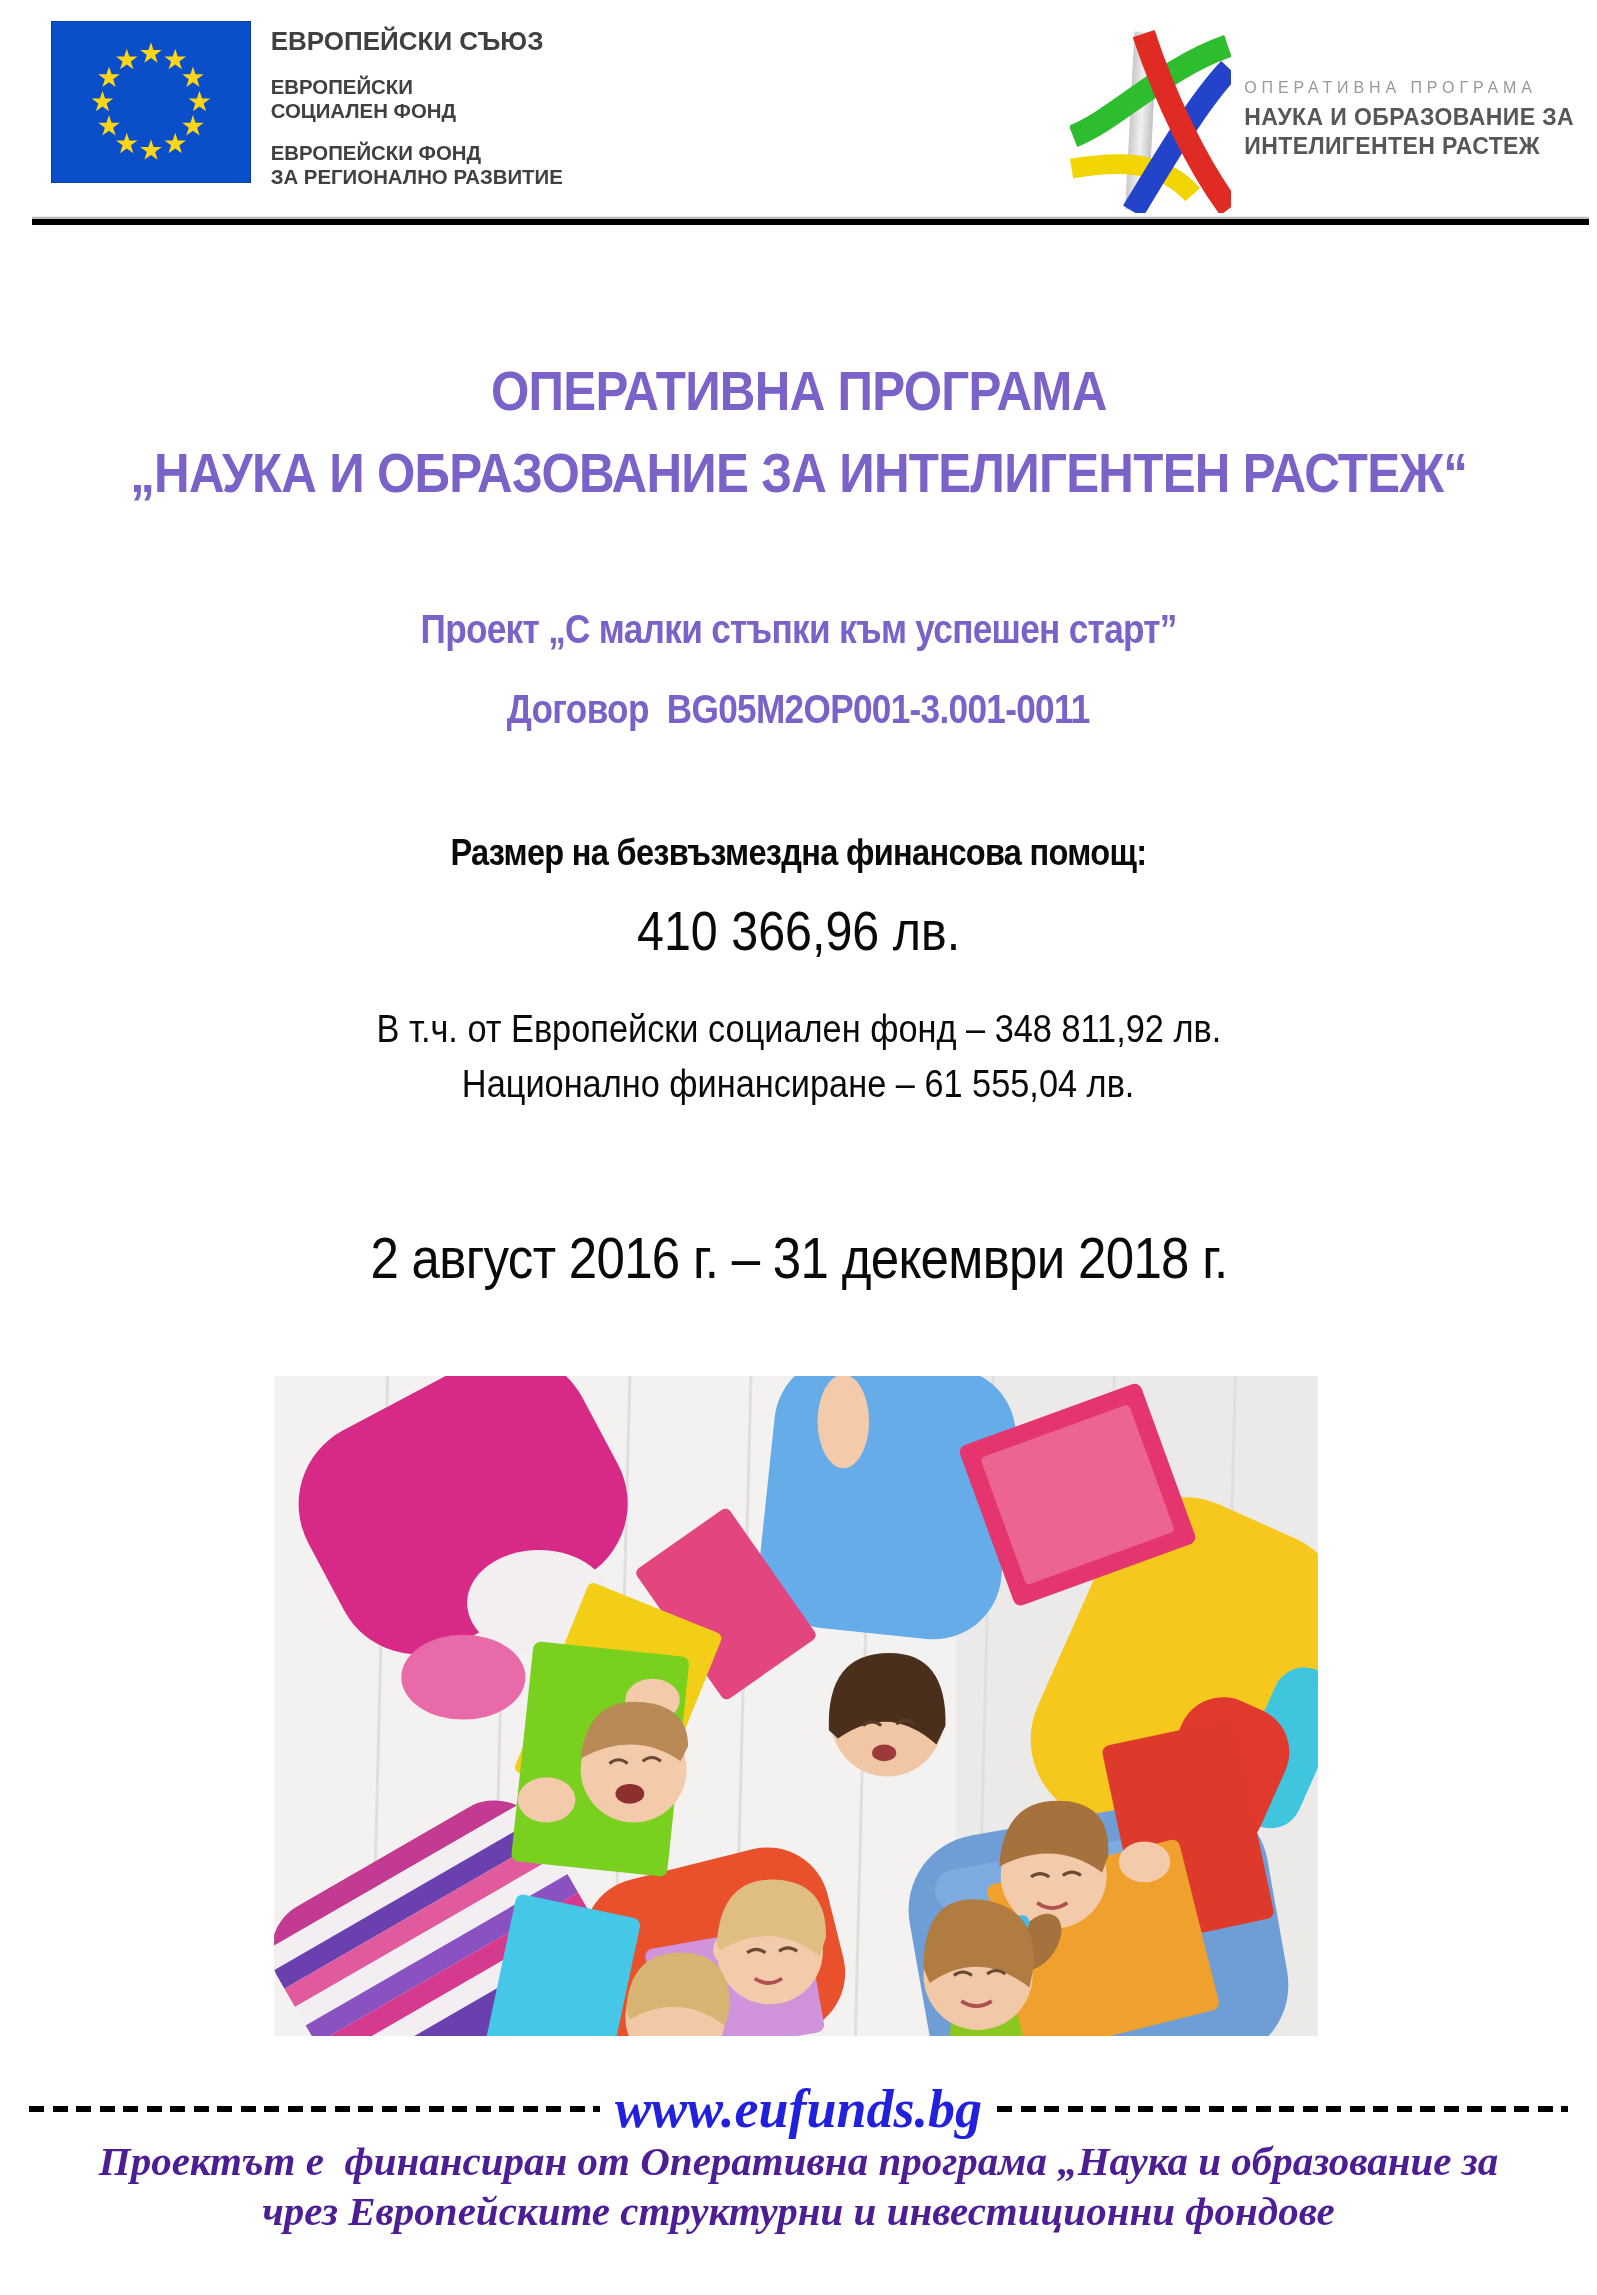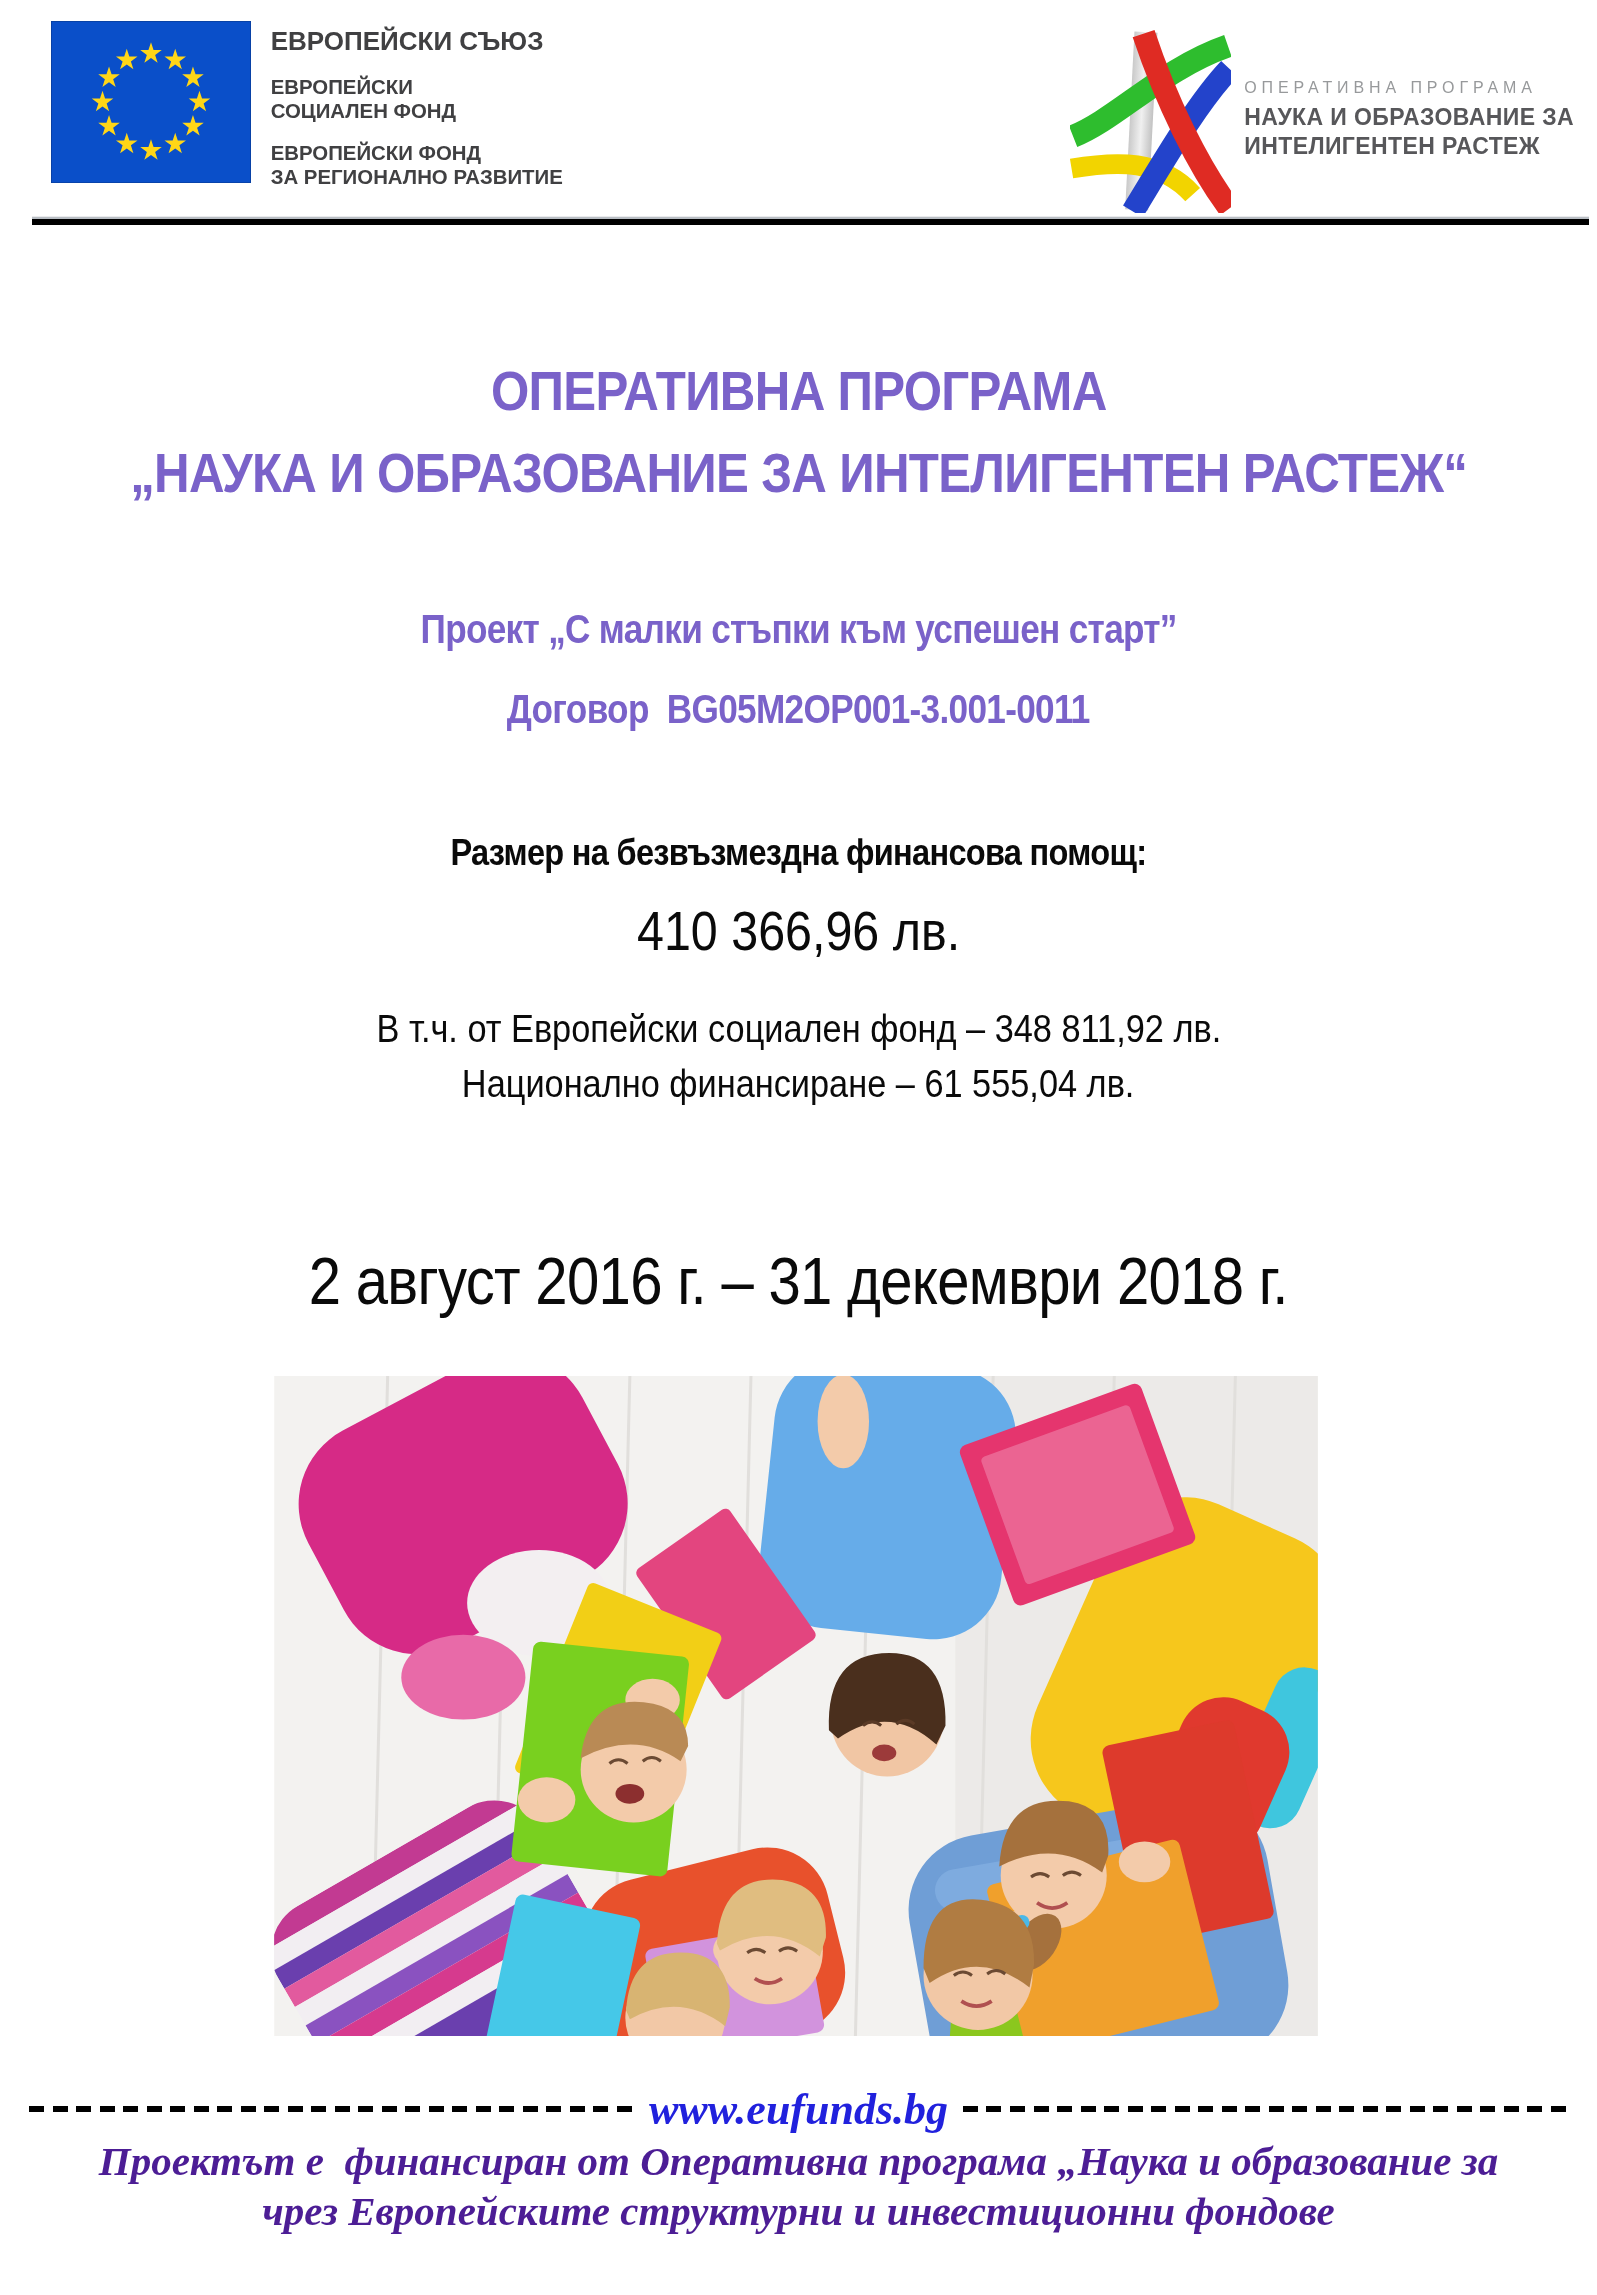--- a/index.html
+++ b/index.html
@@ -30,32 +30,32 @@
   .purple{color:#7a62c9;}
 
   #program-title{top:350px;font-size:56px;font-weight:bold;line-height:82px;letter-spacing:-0.8px;}
   #project-title{top:589px;font-size:40px;font-weight:bold;line-height:80px;letter-spacing:-0.8px;}
   #grant{top:816px;color:#0a0a0a;}
   .grant-h{font-size:37px;font-weight:bold;line-height:73px;letter-spacing:-0.8px;}
   .grant-total{font-size:55px;line-height:85px;}
   .grant-sub{font-size:39px;line-height:55px;}
   .grant-gap{height:27px;}
   #period-heading{top:1138px;font-size:55px;font-weight:bold;line-height:76px;}
-  #period-value{top:1218px;font-size:66px;line-height:79px;color:#0a0a0a;letter-spacing:-0.8px;margin-top:24px;}
+  #period-value{top:1218px;font-size:58px;line-height:79px;color:#0a0a0a;letter-spacing:-0.8px;}
 
   
   .photo{position:absolute;top:1376px;left:274px;width:1044px;height:660px;}
   .photo svg{display:block;width:100%;height:100%;}
 
   
   .link-row{position:absolute;top:2077px;left:29px;right:29px;height:64px;display:flex;align-items:center;}
   .dash{flex:1;height:6px;background:repeating-linear-gradient(90deg,#000 0 15px,transparent 15px 23.5px);}
   .eu-link{
     margin:0 15px;font-family:"Liberation Serif",serif;font-style:italic;font-weight:bold;
-    font-size:44px;color:#2121dd;text-decoration:none;white-space:pre;
+    font-size:54px;color:#2121dd;text-decoration:none;white-space:pre;
   }
   .footer-text{
     position:absolute;top:2136px;left:15px;right:15px;text-align:center;
     font-family:"Liberation Serif",serif;font-style:italic;font-weight:bold;
     font-size:41px;line-height:50px;color:#4c1d95;
   }
   .footer-text p{margin:0;white-space:pre;}
 </style>
 </head>
 <body>

